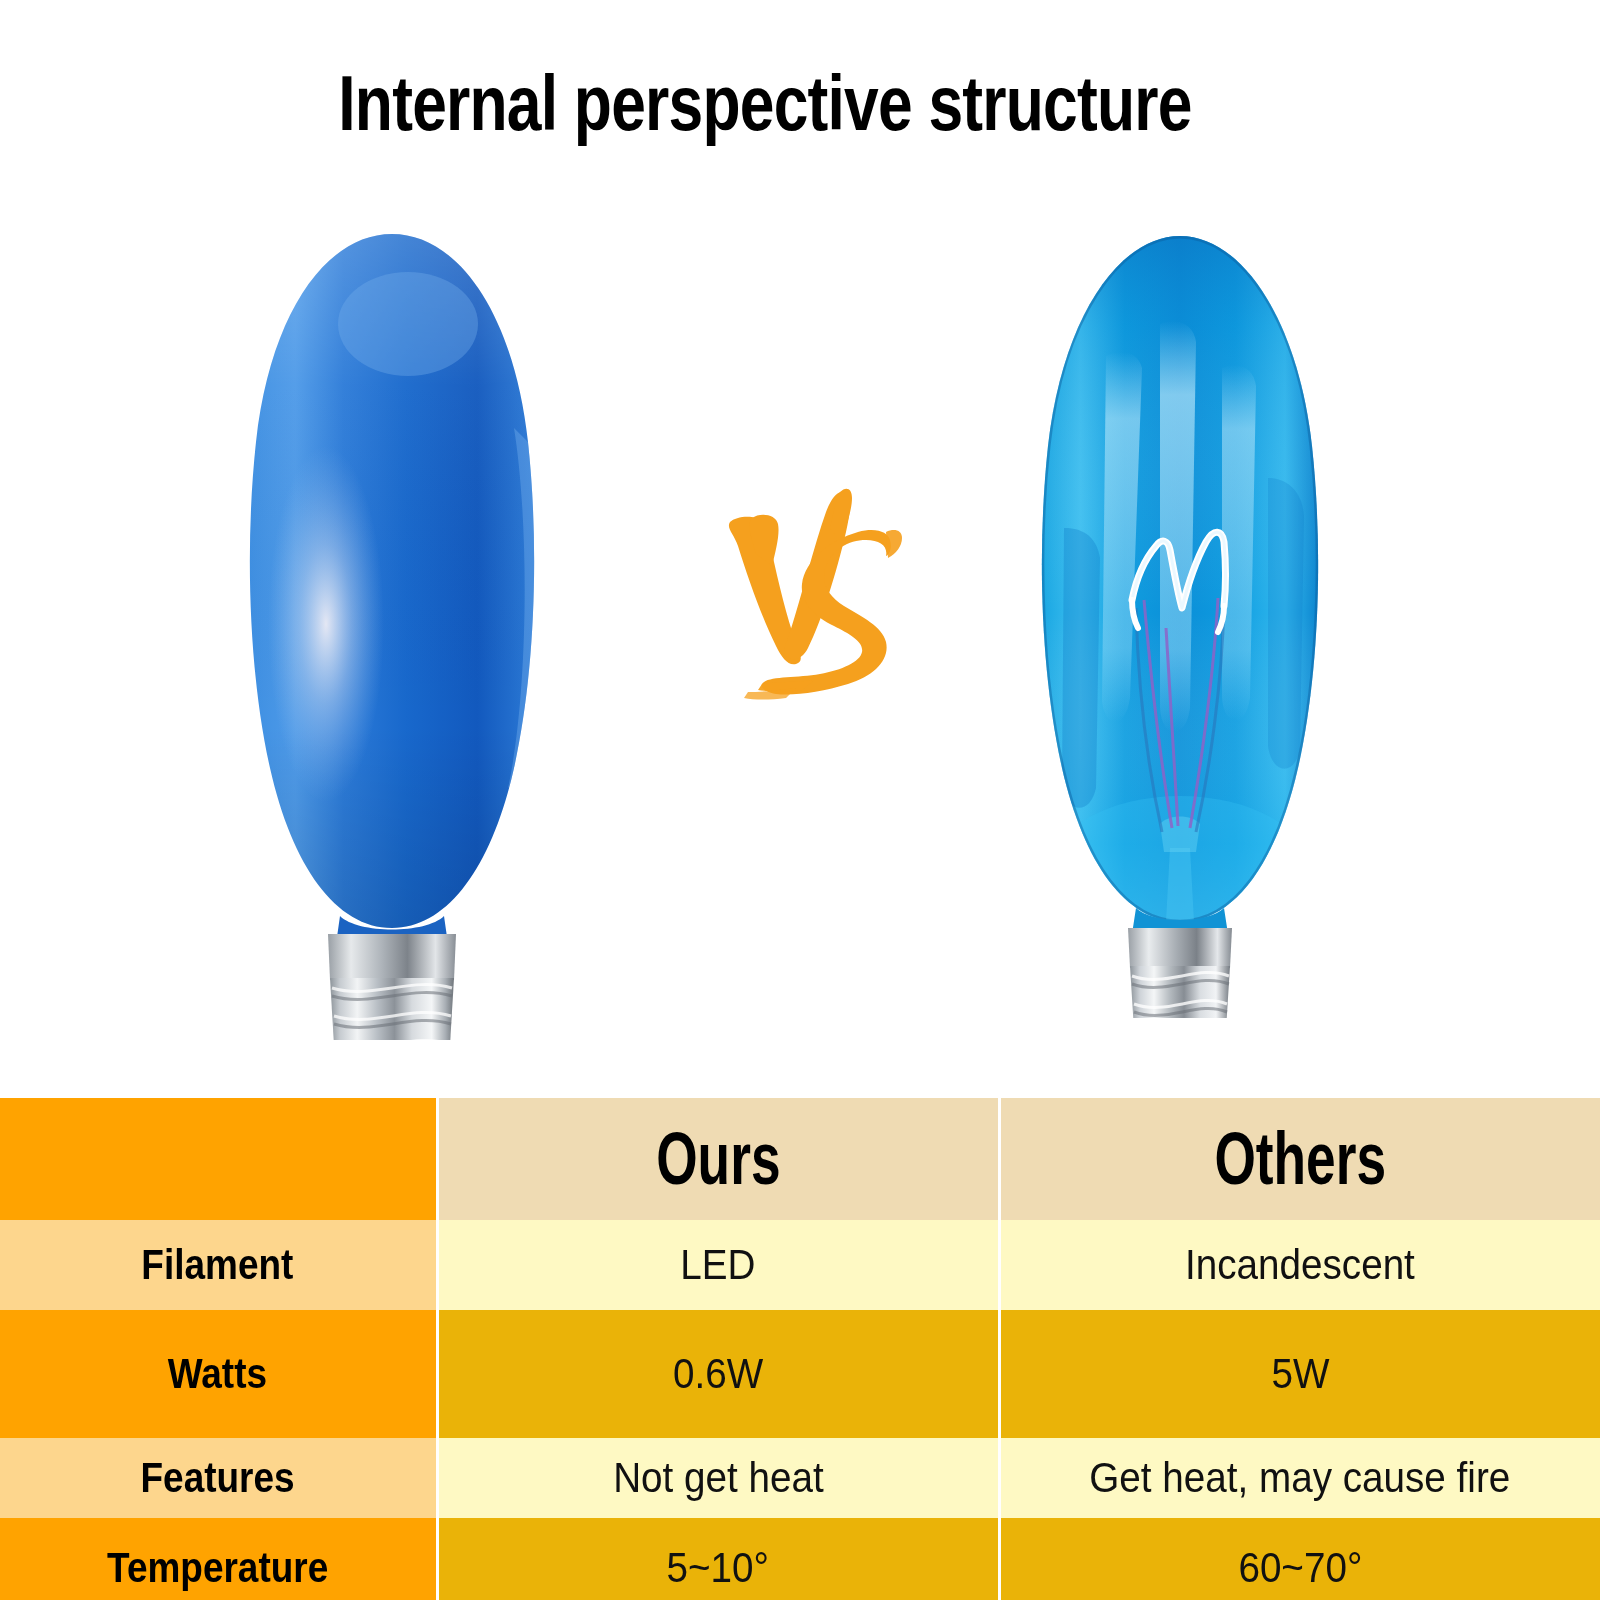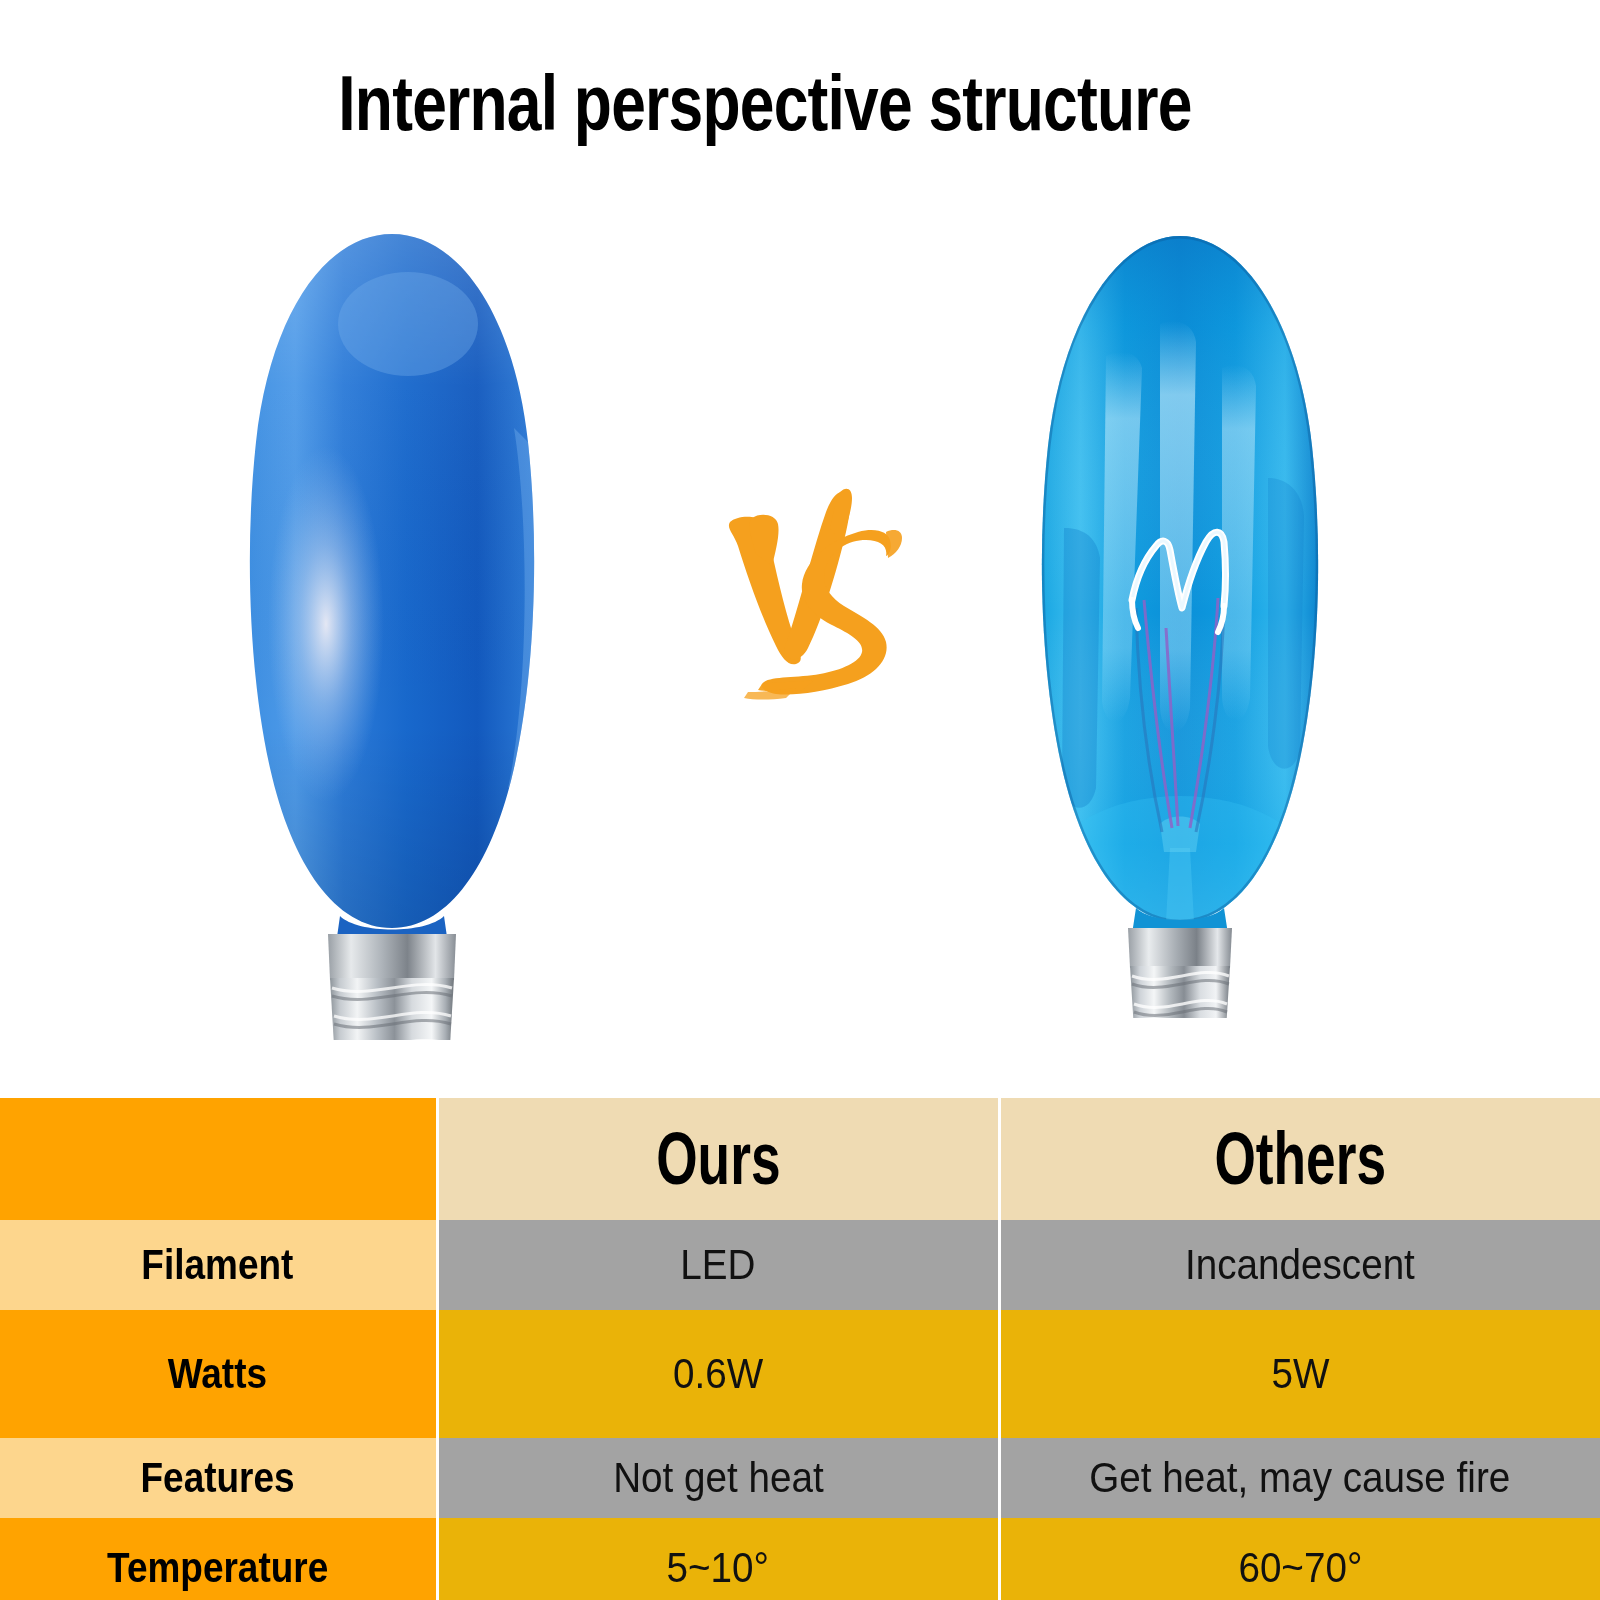--- a/index.html
+++ b/index.html
@@ -83,21 +83,21 @@
     vertical-align: middle;
     border-right: 3px solid #ffffff;
     border-bottom: 0;
   }
   #compare-table td:last-child { border-right: 0; text-decoration: underline; }
 
   
   tr.row-dark  td.cell-label { background: #FFA300; }
   tr.row-light td.cell-label { background: #FDD68D; }
   tr.row-dark  td.cell-data  { background: #eab308; }
-  tr.row-light td.cell-data  { background: #a3a3a3; }
+  tr.row-light td.cell-data  { background: #fef9c3; }
 
   tr.hdr td.cell-label { background: #FFA300; }
   tr.hdr td.cell-data  { background: #EFDBB3; }
 
   tr.hdr { height: 122px; }
   tr.r1  { height: 90px; }
   tr.r2  { height: 128px; margin-left: 24px; }
   tr.r3  { height: 75px; }
   tr.r4  { height: 100px; margin-left: 8px; }
 

